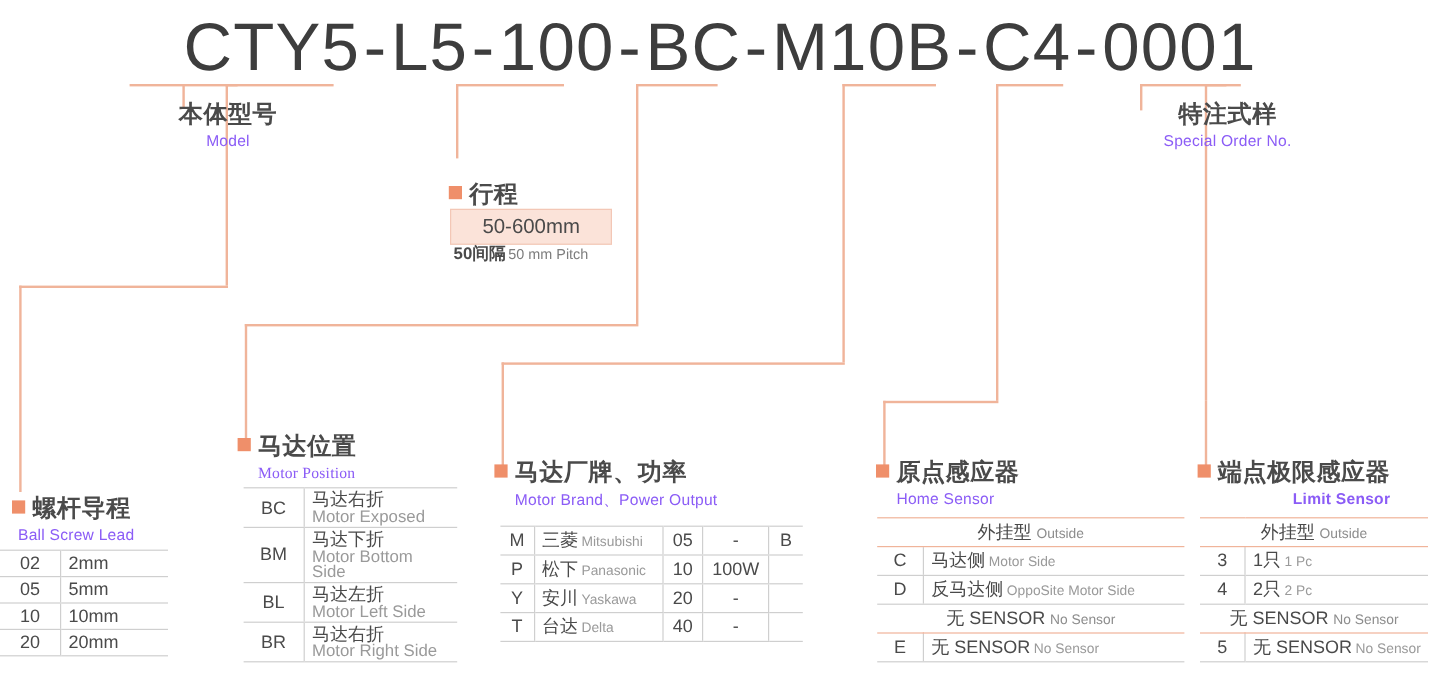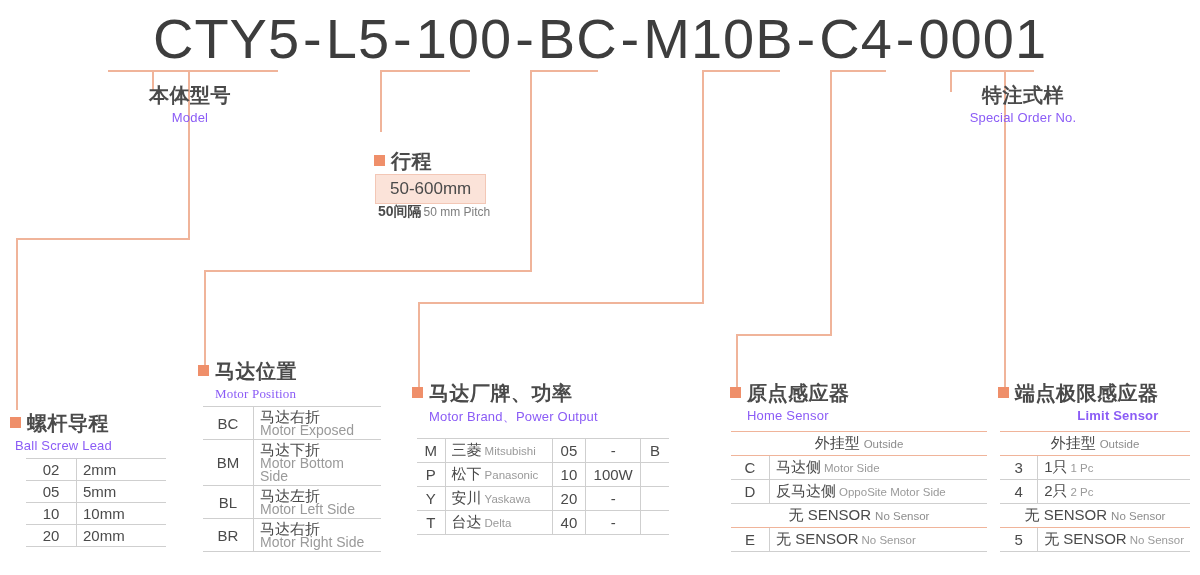--- a/index.html
+++ b/index.html
@@ -57,21 +57,21 @@
   .pinkrow td.hdr{
     text-align:center;font-size:15px;color:#4a4a4a;border-top:1px solid #f0b49a;
     border-bottom:1px solid #f0b49a;
   }
   .pinkrow td .en{font-size:11.5px;color:#8d8d8d;margin-left:4px;}
   .vline{border-left:1px solid #cfcfcf;}
 
   
   #stroke-box{
     position:absolute;background:#fbe3d9;border:1px solid #f3c7b6;
-    padding:4px 14px;font-size:17px;color:#4a4a4a;
+    padding:4px 26px;font-size:17px;color:#4a4a4a;
   }
   #stroke-note{position:absolute;font-size:14px;color:#4a4a4a;white-space:nowrap;}
   #stroke-note .small{font-size:12px;color:#7d7d7d;margin-left:2px;}
 
   .foot{position:absolute;font-size:11px;color:#8a8a8a;white-space:nowrap;}
 </style>
 </head>
 <body>
 
 <div class="stage">
@@ -132,21 +132,21 @@
     <span>50-600mm</span>
   </div>
   <div id="stroke-note" style="left:378px;top:203px;">
     <span style="font-weight:bold;">50间隔</span><span class="small">50 mm Pitch</span>
   </div>
 
   <div class="group-title" style="left:10px;top:410px;">
     <span class="sq"></span><span class="cn">螺杆导程</span>
     <span class="en" style="margin-left:5px;">Ball Screw Lead</span>
   </div>
-  <table class="tbl" style="left:26px;top:458px;width:140px;">
+  <table class="tbl" style="left:0;top:458px;width:140px;">
     <tbody>
         <tr>
       <td class="code" style="width:38px;">02</td>
       <td class="cn vline">2mm</td>
     </tr>
     <tr>
       <td class="code">05</td>
       <td class="cn vline">5mm</td>
     </tr>
     <tr>

